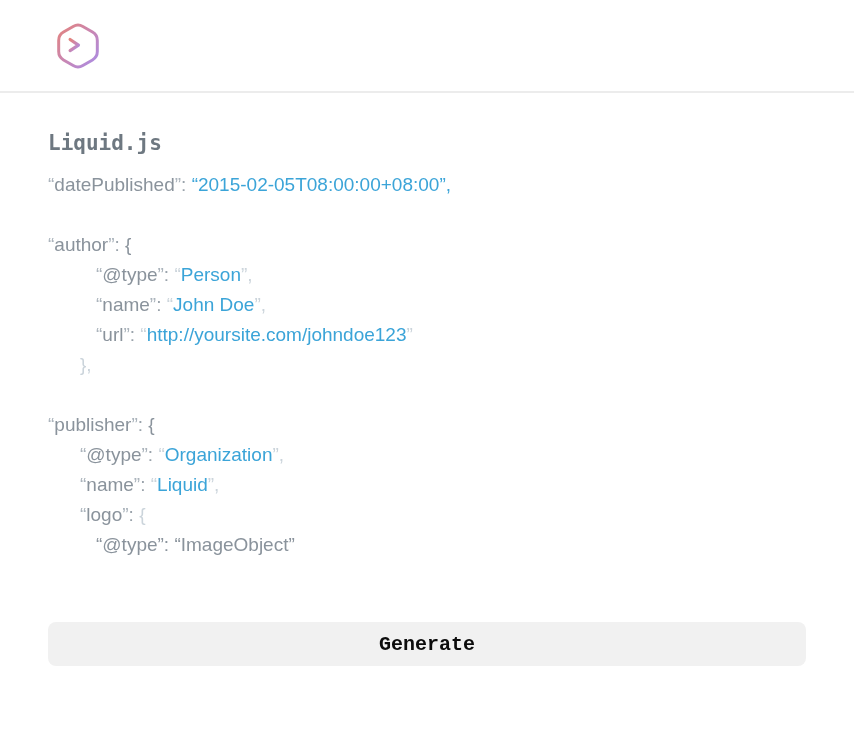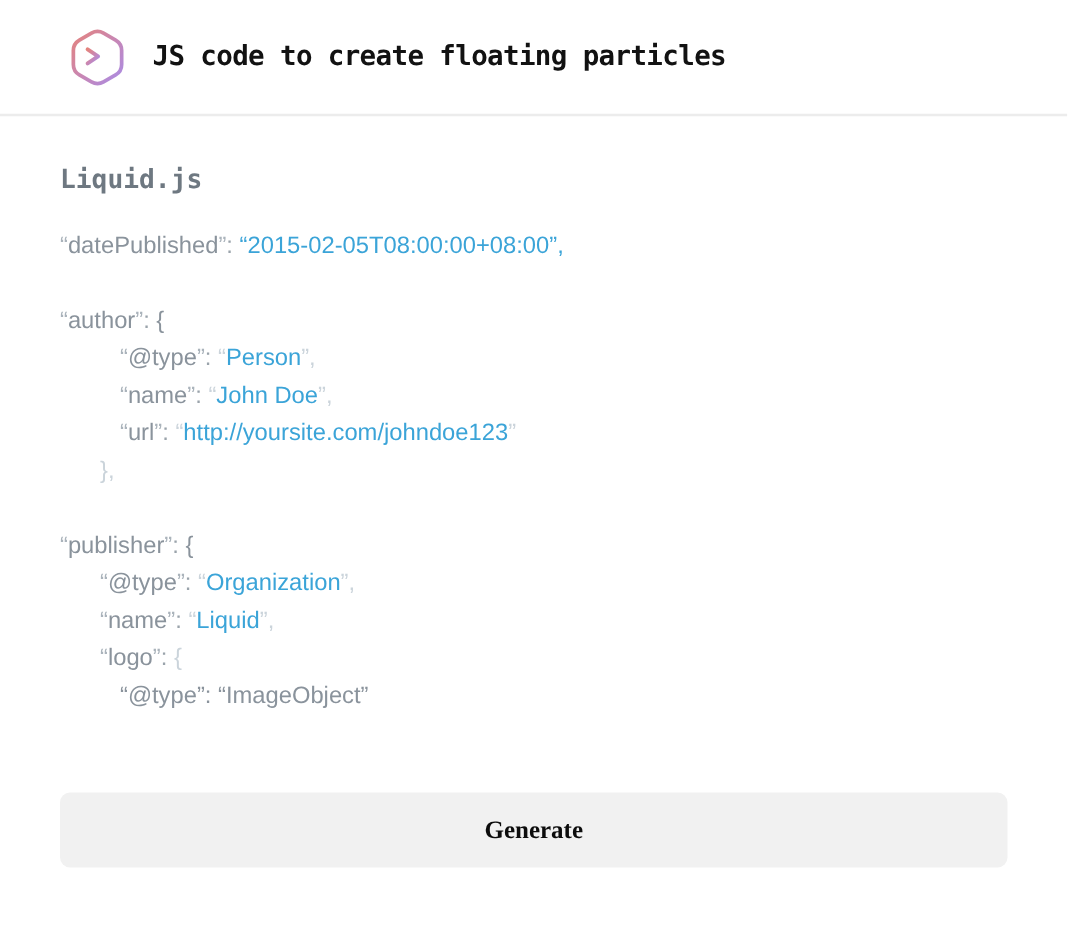--- a/index.html
+++ b/index.html
@@ -28,34 +28,34 @@
     padding: 7px 13px; border-radius: 8px; white-space: nowrap;
   }
   
   .main { padding: 38px 48px 0 48px; }
   .file-name {
     font-family: "DejaVu Sans Mono", monospace;
     font-size: 21px; font-weight: 600; color: #6e7881;
     line-height: 24px;
   }
   .code {
-    margin-top: 27px; font-family: "Liberation Sans", sans-serif;
+    margin-top: 15px; font-family: "Liberation Sans", sans-serif;
     font-size: 19px; line-height: 30px; white-space: pre-wrap;
   }
   .code-line { min-height: 30px; }
   .c-k { color: #8a939c; }   
   .c-q { color: #aab3bb; }   
   .c-p { color: #9aa3ab; }   
   .c-b { color: #3ba4d8; }   
   .c-f { color: #cbd4db; }   
   
   .generate-btn {
-    display: block; width: 100%; height: 60px; margin-top: 62px;
+    display: block; width: 100%; height: 44px; margin-top: 62px;
     background: #f1f1f1; border: none; border-radius: 8px;
-    font-family: Liberation Serif, serif;
+    font-family: Liberation Mono, monospace;
     font-size: 20px; font-weight: 700; color: #0c0c0c;
     cursor: pointer;
   }
 </style>
 </head>
 <body>
 
 <div class="page">
 
   <header class="header">
@@ -67,21 +67,20 @@
               <stop offset="0" stop-color="#e4837d"></stop>
               <stop offset="0.55" stop-color="#c687b8"></stop>
               <stop offset="1" stop-color="#a98ce6"></stop>
             </linearGradient>
           </defs>
           <path d="M33.2 7 L43.6 13 Q48.8 16 48.8 22 L48.8 34 Q48.8 40 43.6 43 L33.2 49 Q28 52 22.8 49 L12.4 43 Q7.2 40 7.2 34 L7.2 22 Q7.2 16 12.4 13 L22.8 7 Q28 4 33.2 7 Z" stroke="url(#lg)" stroke-width="3.2" fill="none"></path>
           <path d="M19.5 21 L28.5 27 L19.5 33" stroke="url(#lg)" stroke-width="3.4" stroke-linecap="round" stroke-linejoin="round" fill="none"></path>
           <path d="M31.5 35 L39.5 35" stroke="url(#lg)" stroke-width="3.4" stroke-linecap="round"></path>
         </svg>
       </span>
-      <h1 class="page-title">JS code to create floating particles</h1>
     </div>
   </header>
 
   <main class="main">
     <div class="file-name">Liquid.js</div>
     <div class="code" id="code-block"><div class="code-line"><span class="c-q">“</span><span class="c-k">datePublished</span><span class="c-q">”</span><span class="c-p">: </span><span class="c-b">“2015-02-05T08:00:00+08:00”,</span></div><div class="code-line">&nbsp;</div><div class="code-line"><span class="c-q">“</span><span class="c-k">author</span><span class="c-q">”</span><span class="c-p">: </span><span class="c-k">{</span></div><div class="code-line" style="padding-left: 48px;"><span class="c-q">“</span><span class="c-k">@type</span><span class="c-q">”</span><span class="c-p">: </span><span class="c-f">“</span><span class="c-b">Person</span><span class="c-f">”,</span></div><div class="code-line" style="padding-left: 48px;"><span class="c-q">“</span><span class="c-k">name</span><span class="c-q">”</span><span class="c-p">: </span><span class="c-f">“</span><span class="c-b">John Doe</span><span class="c-f">”,</span></div><div class="code-line" style="padding-left: 48px;"><span class="c-q">“</span><span class="c-k">url</span><span class="c-q">”</span><span class="c-p">: </span><span class="c-f">“</span><span class="c-b">http://yoursite.com/johndoe123</span><span class="c-f">”</span></div><div class="code-line" style="padding-left: 32px;"><span class="c-f">},</span></div><div class="code-line">&nbsp;</div><div class="code-line"><span class="c-q">“</span><span class="c-k">publisher</span><span class="c-q">”</span><span class="c-p">: </span><span class="c-k">{</span></div><div class="code-line" style="padding-left: 32px;"><span class="c-q">“</span><span class="c-k">@type</span><span class="c-q">”</span><span class="c-p">: </span><span class="c-f">“</span><span class="c-b">Organization</span><span class="c-f">”,</span></div><div class="code-line" style="padding-left: 32px;"><span class="c-q">“</span><span class="c-k">name</span><span class="c-q">”</span><span class="c-p">: </span><span class="c-f">“</span><span class="c-b">Liquid</span><span class="c-f">”,</span></div><div class="code-line" style="padding-left: 32px;"><span class="c-q">“</span><span class="c-k">logo</span><span class="c-q">”</span><span class="c-p">: </span><span class="c-f">{</span></div><div class="code-line" style="padding-left: 48px;"><span class="c-k">“@type”: “ImageObject”</span></div></div>
     <button class="generate-btn">Generate</button>
   </main>
 
 </div>

